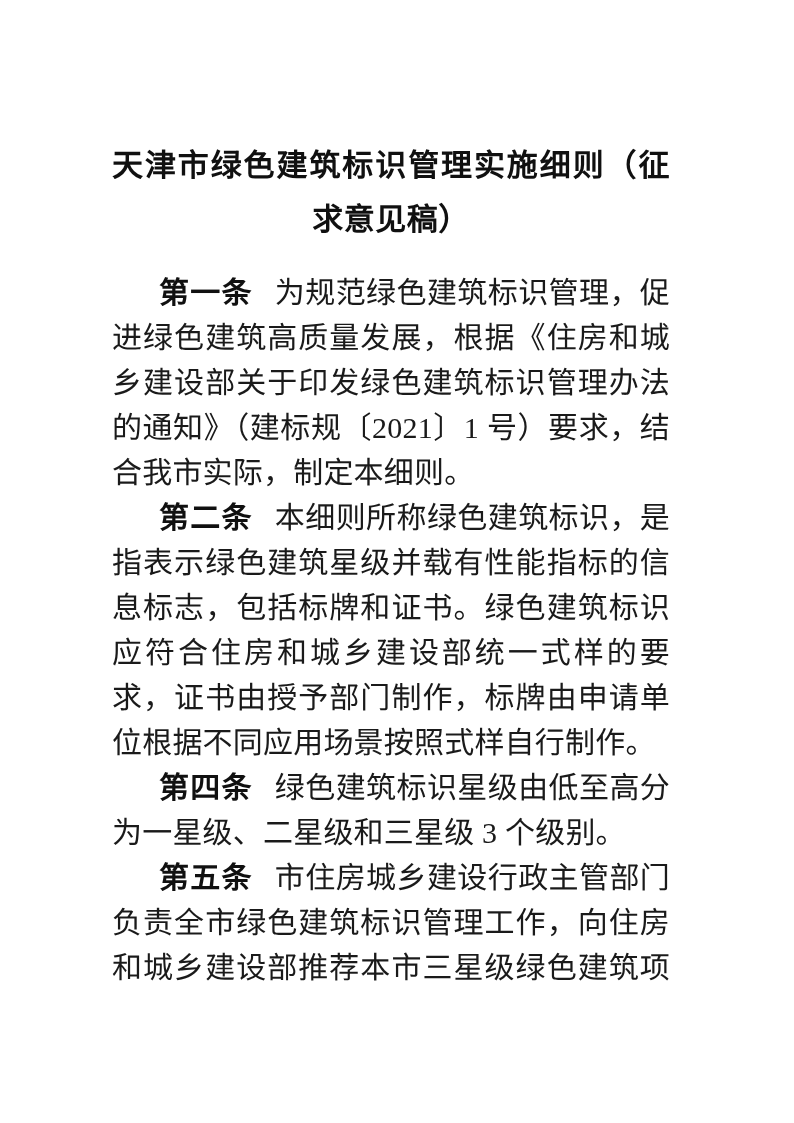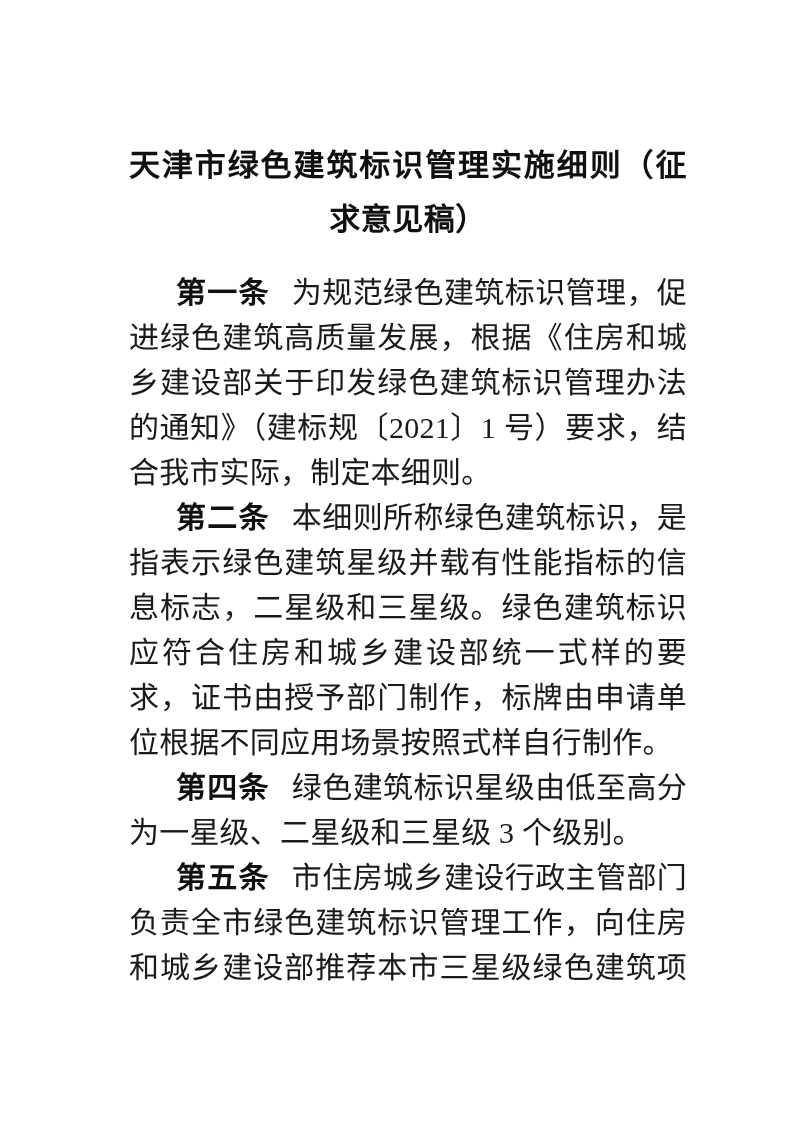--- a/index.html
+++ b/index.html
@@ -16,21 +16,21 @@
     background: #ffffff;
     overflow: hidden;
     box-sizing: border-box;
     font-family: "Liberation Serif", "DejaVu Serif", serif;
     color: #1a1a1a;
   }
 
   
   .content {
     position: absolute;
-    left: 129px;
+    left: 112px;
     top: 0;
     width: 558px;
   }
 
   
   .doc-title {
     margin: 0;
     padding-top: 138px;
     font-family: "DejaVu Sans", "Liberation Sans", sans-serif;
     font-weight: bold;
@@ -103,21 +103,21 @@
     </h1>
 
 
     <div class="articles">
 
       <p class="article">
         <span class="article-label">第一条</span><span class="article-gap"></span><span>为规范绿色建筑标识管理，促进绿色建筑高质量发展，根据《住房和城乡建设部关于印发绿色建筑标识管理办法的通知》（建标规〔2021〕1 号）要求，结合我市实际，制定本细则。</span>
       </p>
 
       <p class="article">
-        <span class="article-label">第二条</span><span class="article-gap"></span><span>本细则所称绿色建筑标识，是指表示绿色建筑星级并载有性能指标的信息标志，二星级和三星级。绿色建筑标识应符合住房和城乡建设部统一式样的要求，证书由授予部门制作，标牌由申请单位根据不同应用场景按照式样自行制作。</span>
+        <span class="article-label">第二条</span><span class="article-gap"></span><span>本细则所称绿色建筑标识，是指表示绿色建筑星级并载有性能指标的信息标志，包括标牌和证书。绿色建筑标识应符合住房和城乡建设部统一式样的要求，证书由授予部门制作，标牌由申请单位根据不同应用场景按照式样自行制作。</span>
       </p>
 
 
       <p class="article">
         <span class="article-label">第四条</span><span class="article-gap"></span><span>绿色建筑标识星级由低至高分为一星级、二星级和三星级 3 个级别。</span>
       </p>
 
       <p class="article clipped">
         <span class="article-label">第五条</span><span class="article-gap"></span><span>市住房城乡建设行政主管部门负责全市绿色建筑标识管理工作，向住房和城乡建设部推荐本市三星级绿色建筑项目，认定本市二星级绿色建筑并授予标识。市绿色</span>
       </p>

